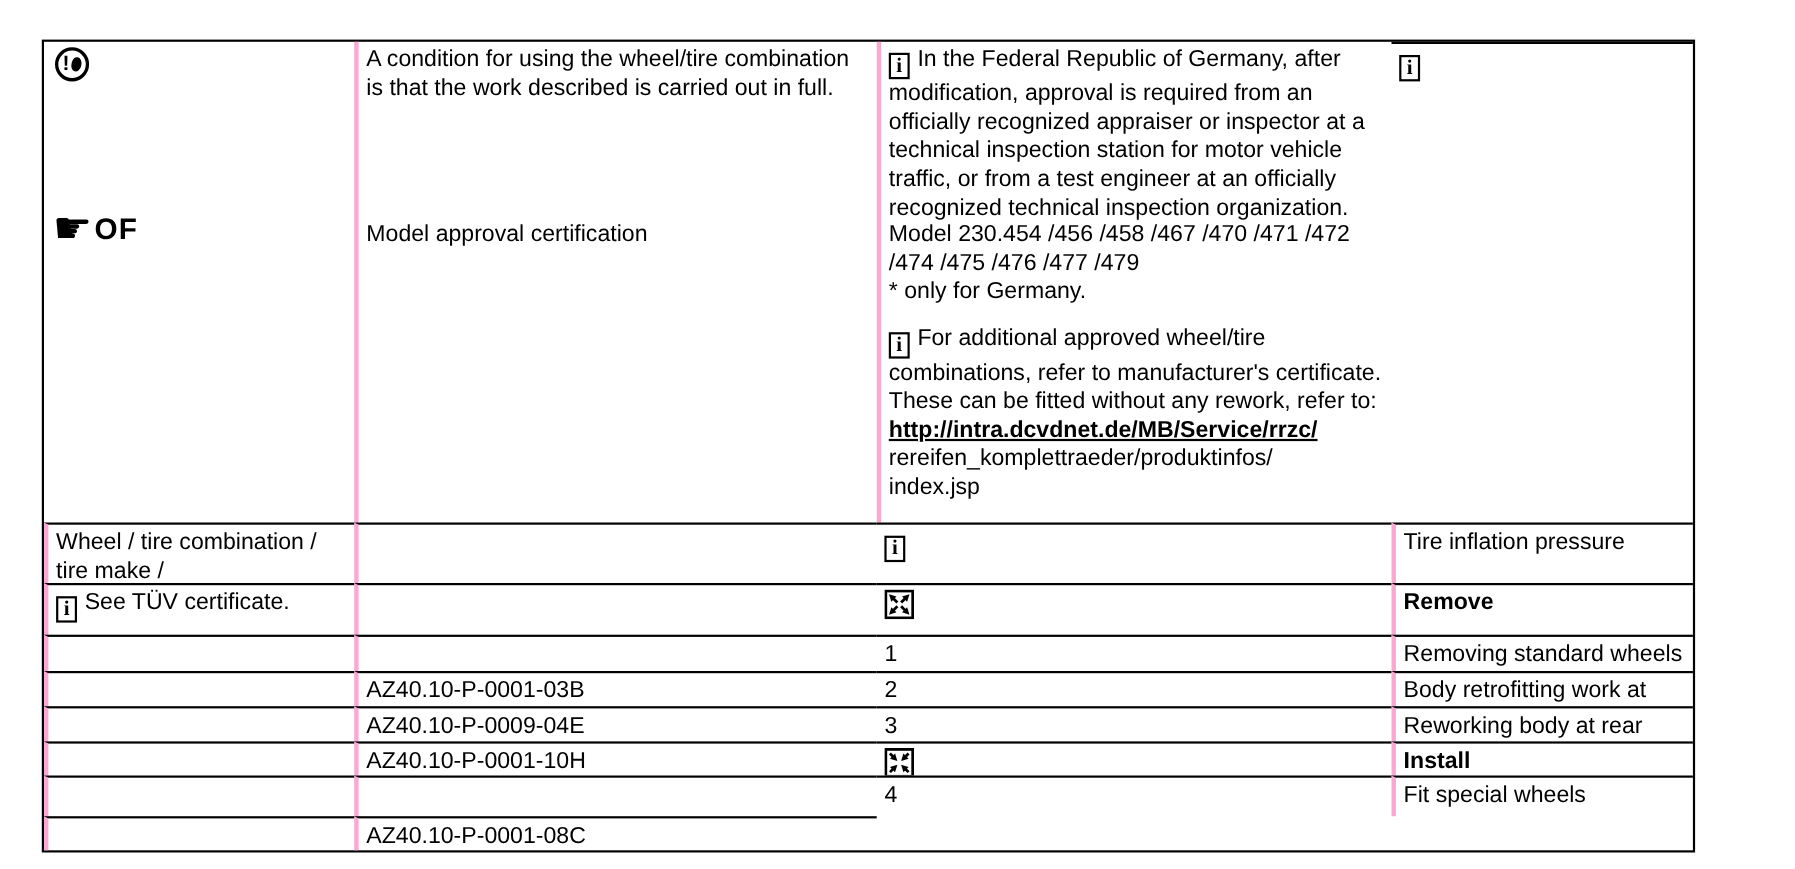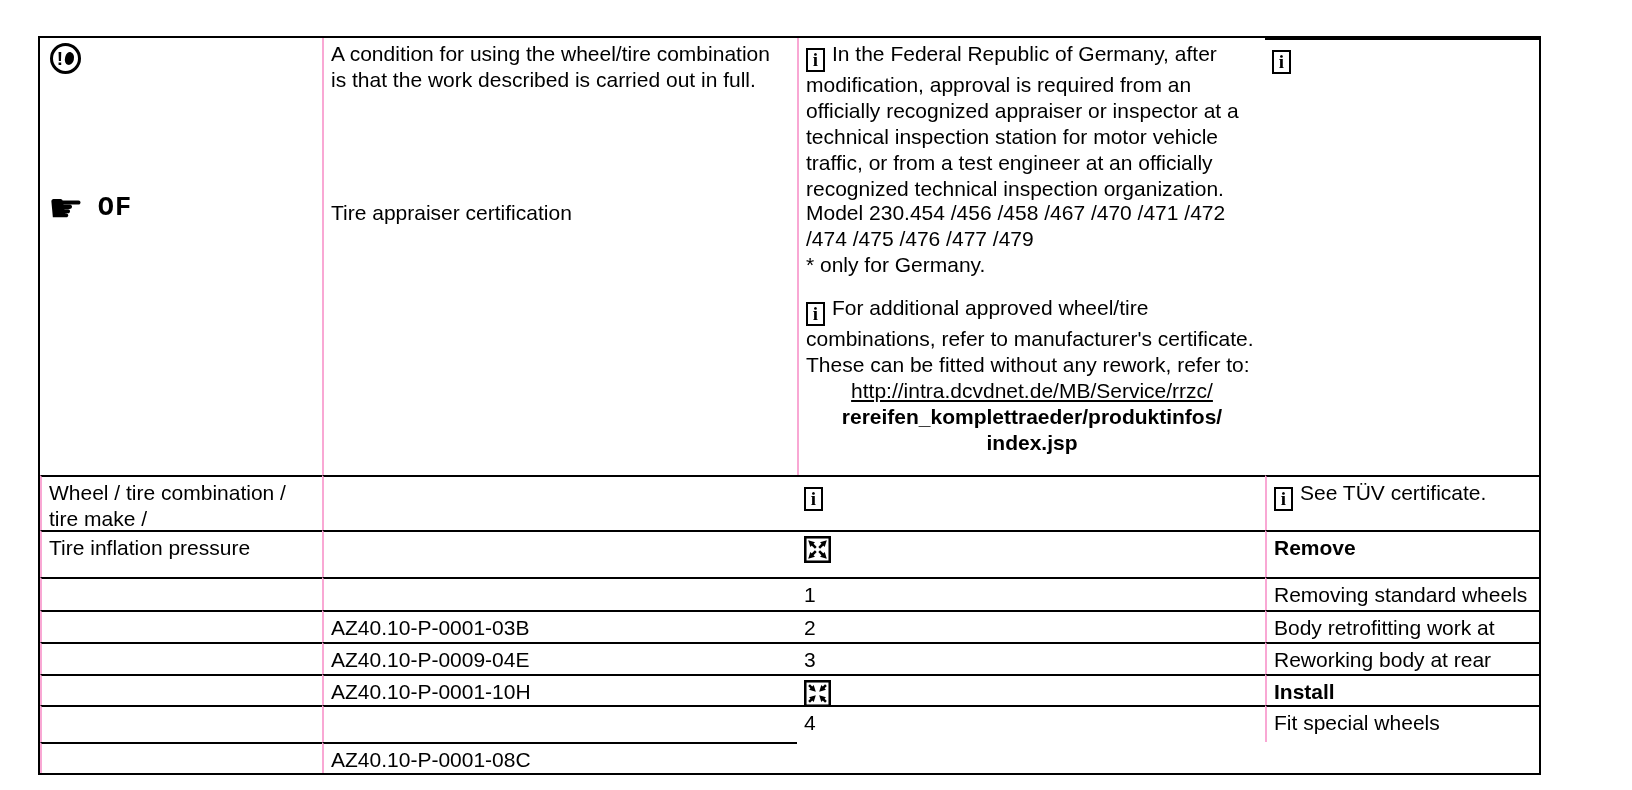--- a/index.html
+++ b/index.html
@@ -11,21 +11,21 @@
     position:absolute; left:38px; top:36px;
     display:grid;
     grid-template-columns:282px 475px 468px 274px;
     grid-template-rows:437px 55px 47px 33px 32px 32px 31px 37px 31px;
     border:2px solid #000;
   }
   .cell {
     box-sizing:border-box; position:relative; overflow:hidden;
     padding:3px 7px; font-size:21px; line-height:26px;
   }
-  .bl { border-left:2px solid #f9a8d4; }
+  .bl { border-left:4px solid #f9a8d4; }
   .bt { border-top:2px solid #000; }
 
   
   .info-icon {
     display:inline-flex; align-items:center; justify-content:center;
     width:19px; height:24px; border:2px solid #000; box-sizing:border-box;
     font-family:"Liberation Serif", serif; font-weight:bold; font-size:19px;
     line-height:1; vertical-align:-5px; margin-right:7px; background:#fff;
   }
 
@@ -37,52 +37,52 @@
   }
   .warn-icon .bang { font-weight:bold; font-size:19px; line-height:1; }
   .warn-icon .blob {
     width:9px; height:13px; background:#000;
     border-radius:45% 55% 50% 50%; transform:rotate(14deg);
   }
 
   
   .hand-line { position:absolute; top:150px; left:8px; display:flex; align-items:center; }
   .hand-glyph { font-size:40px; line-height:1; font-family:"DejaVu Sans", sans-serif; }
-  .hand-label { font-size:27px; font-weight:bold; letter-spacing:1px; margin-left:14px;font-family:Liberation Mono, monospace; }
+  .hand-label { font-size:27px; font-weight:bold; letter-spacing:1px; margin-left:2px; }
 
   
   .boxarrow { display:block; margin-top:1px; }
 
   .sub-b  { position:absolute; top:162px; left:7px; right:7px; }
   .code-b { position:absolute; top:164px; left:7px; }
 
   .bold { font-weight:bold; }
   .note-extra { margin-top:17px; }
-  .url1 { font-weight:normal; text-decoration:underline;text-align:center; }
-  .url2 { font-weight:bold;text-align:center; }
+  .url1 { font-weight:bold; text-decoration:underline; }
+  .url2 { font-weight:normal; }
 </style>
 </head>
 <body>
 
 <div class="tbl">
 
   <div class="cell">
     <span class="warn-icon">
       <span class="bang">!</span>
       <span class="blob"></span>
     </span>
     <span class="hand-line">
       <span class="hand-glyph">☛</span>
       <span class="hand-label">OF</span>
     </span>
   </div>
 
   <div class="cell bl">
     <div>A condition for using the wheel/tire combination is that the work described is carried out in full.</div>
-    <div class="sub-b">Tire appraiser certification</div>
+    <div class="sub-b">Model approval certification</div>
   </div>
 
   <div class="cell bl">
     <div>
       <span class="info-icon">i</span><span>In the Federal Republic of Germany, after modification, approval is required from an officially recognized appraiser or inspector at a technical inspection station for motor vehicle traffic, or from a test engineer at an officially recognized technical inspection organization.</span>
     </div>
     <div class="sub-b">
       <div>Model 230.454 /456 /458 /467 /470 /471 /472 /474 /475 /476 /477 /479</div>
       <div>* only for Germany.</div>
       <div class="note-extra">
@@ -101,24 +101,24 @@
   <div class="cell bl bt">
     <div>Wheel / tire combination / tire make /</div>
     <div>using snow chains</div>
   </div>
   <div class="cell bl bt"></div>
 
   <div class="cell bt">
     <span class="info-icon">i</span>
   </div>
   <div class="cell bl bt">
+    <span>Tire inflation pressure</span>
+  </div>
+  <div class="cell bl bt">
     <span class="info-icon">i</span><span>See TÜV certificate.</span>
-  </div>
-  <div class="cell bl bt">
-    <span>Tire inflation pressure</span>
   </div>
   <div class="cell bl bt"></div>
 
   <div class="cell bt">
     <svg class="boxarrow" width="27" height="27" viewBox="0 0 32 32">
       <rect x="1.5" y="1.5" width="29" height="29" fill="none" stroke="#000" stroke-width="3"></rect>
       <line x1="14" y1="14" x2="8" y2="8" stroke="#000" stroke-width="3"></line>
       <polygon points="5,5 13,7.5 7.5,13" fill="#000"></polygon>
       <line x1="18" y1="14" x2="24" y2="8" stroke="#000" stroke-width="3"></line>
       <polygon points="27,5 24.5,13 19,7.5" fill="#000"></polygon>

